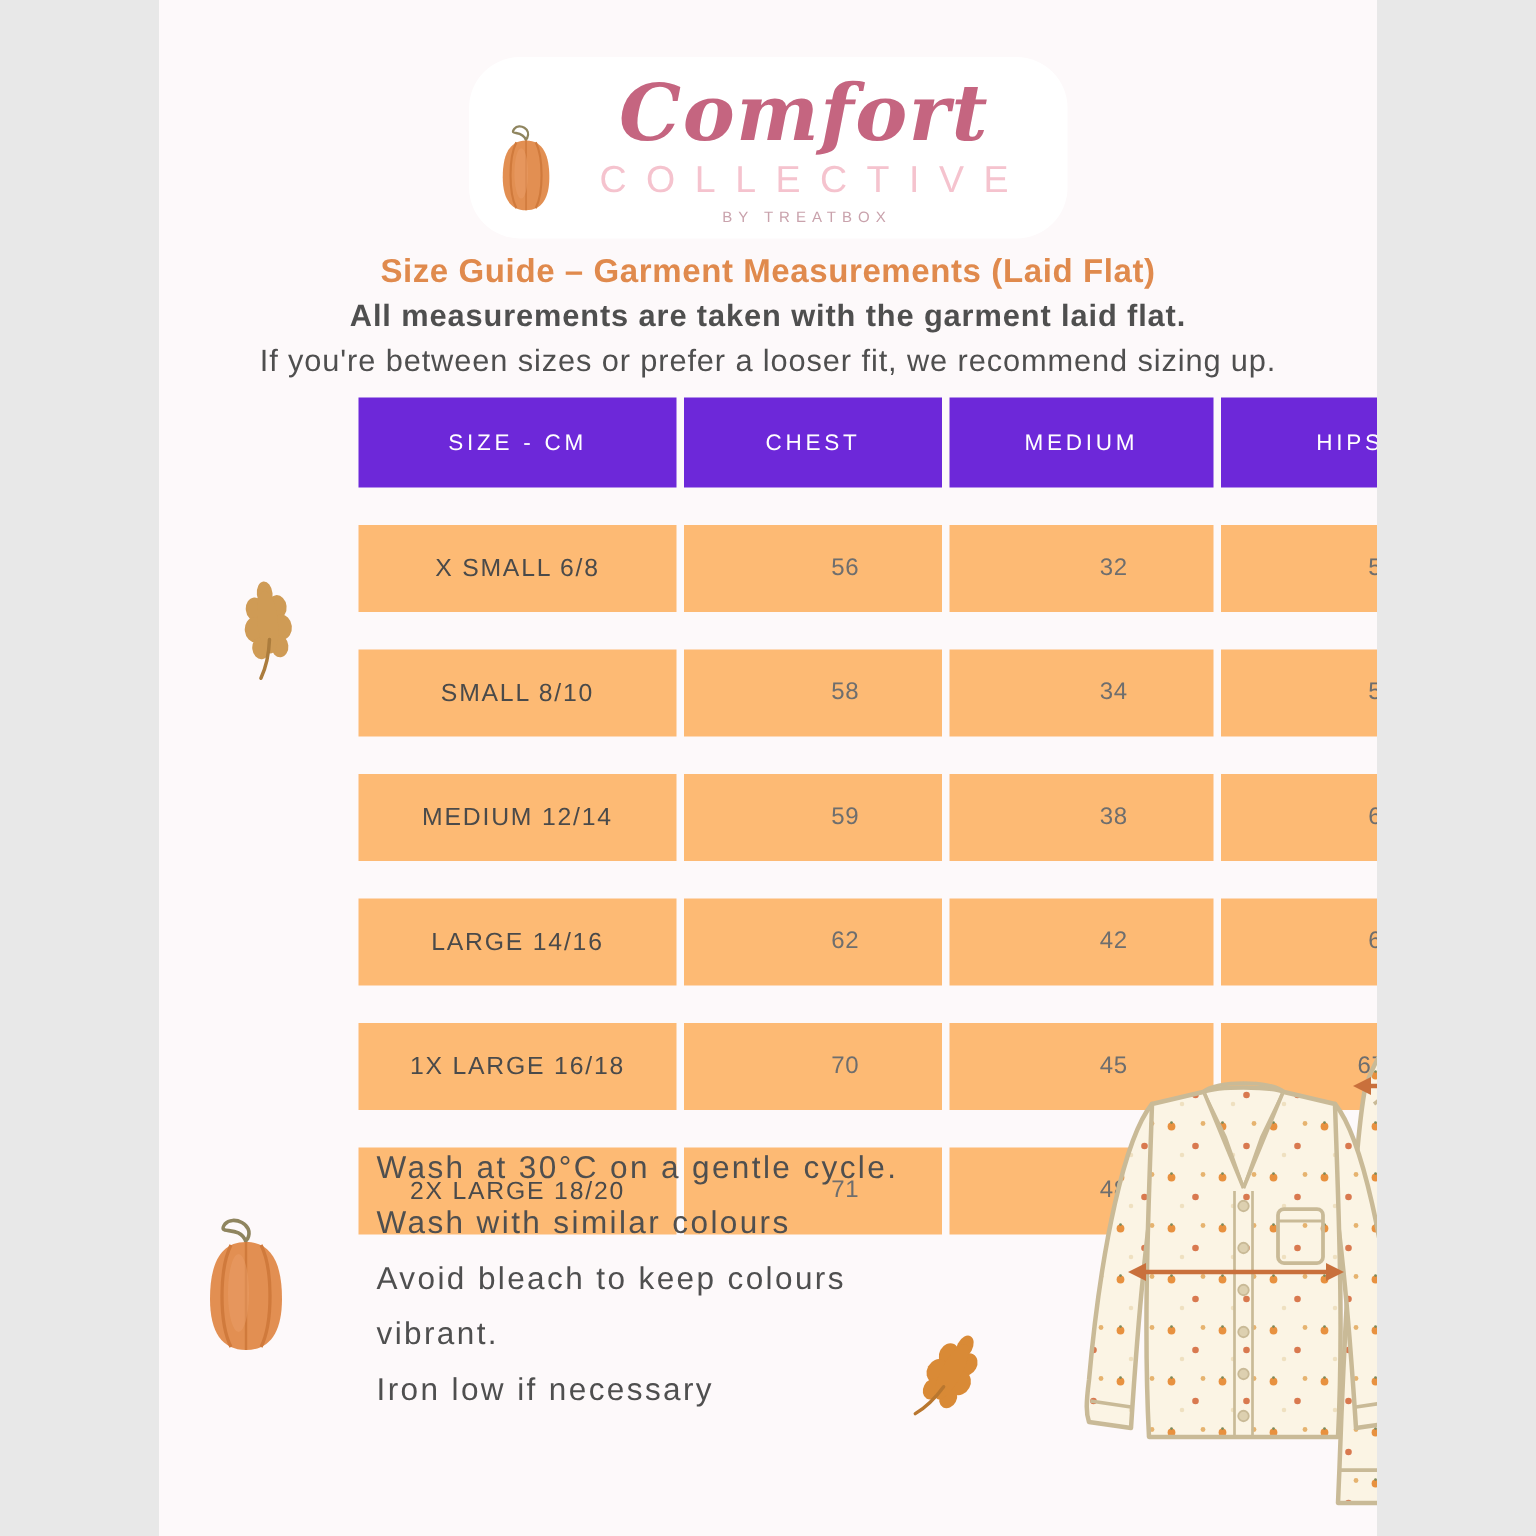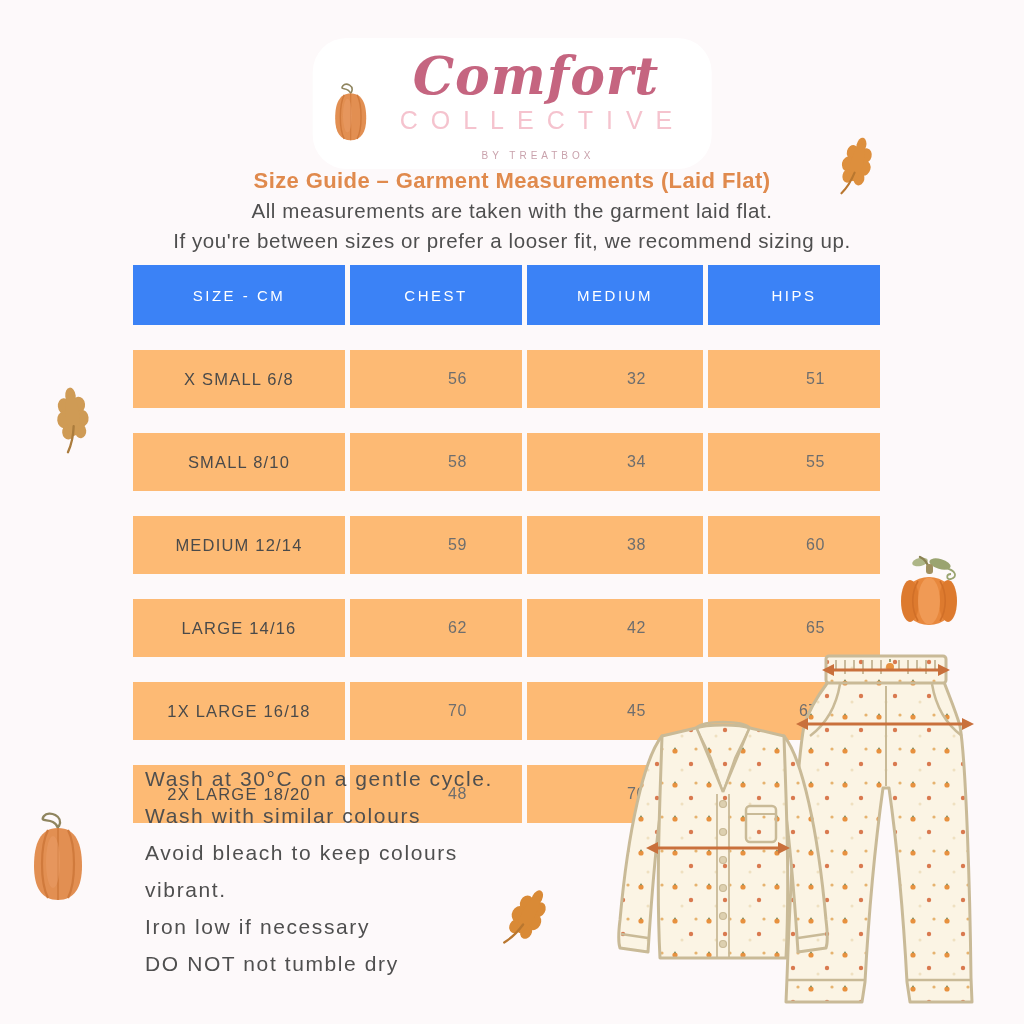--- a/index.html
+++ b/index.html
@@ -1,61 +1,61 @@
 <!DOCTYPE html>
 <html><head>
 <meta charset="utf-8">
 <style>
   * { margin:0; padding:0; box-sizing:border-box; }
   body { background:#e8e8e8; font-family:"Liberation Sans", sans-serif; }
   .canvas {
-    position:relative; width:1024px; height:1024px;
+    position:relative; width:812px; height:1024px;
     background:#fdf9fa; overflow:hidden; margin:0 auto;
   }
   
   .logo-wrap {
     position:absolute; top:38px; left:50%; transform:translateX(-50%);
     display:flex; align-items:flex-start; gap:14px;
     background:#ffffff; border-radius:34px; padding:10px 26px 8px 16px;
   }
   .logo-pumpkin { margin-top:34px; flex:0 0 auto; }
   .logo-text { display:flex; flex-direction:column; align-items:center; }
   .logo-script {
     font-family:"DejaVu Serif", serif; font-style:italic; font-weight:bold;
     font-size:52px; line-height:56px; color:#c56580; letter-spacing:1px;
   }
   .logo-caps {
     font-size:25px; letter-spacing:13px; color:#f5c3ce; font-weight:400;
     margin-top:2px; text-indent:13px;
   }
   .logo-byline {
-    font-size:10px; letter-spacing:4px; color:#c9a2ac; margin-top:15px; text-indent:4px;
+    font-size:10px; letter-spacing:4px; color:#c9a2ac; margin-top:5px; text-indent:4px;
   }
   
   .intro-title {
     position:absolute; top:168px; left:0; width:100%; text-align:center;
     font-size:22px; font-weight:bold; letter-spacing:0.4px; color:#e08a4d;
   }
   .intro-sub1, .intro-sub2 {
     position:absolute; left:0; width:100%; text-align:center;
     font-size:20.5px; color:#4f4f4f; letter-spacing:0.6px;
   }
-  .intro-sub1 { top:199px; }
+  .intro-sub1 { top:199px;font-weight:bold; }
   .intro-sub2 { top:229px; }
   
   .size-table {
     position:absolute; left:133px; top:265px;
     display:grid; grid-template-columns:212px 172px 176px 172px;
     gap:5px;
   }
   .cell {
     display:flex; align-items:center; justify-content:center; text-align:center;
   }
   .cell.head {
-    height:60px; background:#3b82f6; color:#ffffff;
+    height:60px; background:#6d28d9; color:#ffffff;
     font-size:15px; letter-spacing:2.5px; font-weight:400;
   }
   .cell.body { height:58px; background:#fdba74;margin-top:20px; }
   .cell.size-name { font-size:16.5px; letter-spacing:1.2px; color:#4a4a4a; }
   .cell.num { font-size:16px; letter-spacing:0.5px; color:#6e6e6e;padding-left:43px; }
   
   .care {
     position:absolute; left:145px; top:760px;
     font-size:21px; line-height:37px; letter-spacing:1.6px; color:#4f4f4f;
   }
@@ -113,31 +113,31 @@
       <div class="cell body num">60</div>
       <div class="cell body size-name">LARGE 14/16</div>
       <div class="cell body num">62</div>
       <div class="cell body num">42</div>
       <div class="cell body num">65</div>
       <div class="cell body size-name">1X LARGE 16/18</div>
       <div class="cell body num">70</div>
       <div class="cell body num">45</div>
       <div class="cell body num">67.5</div>
       <div class="cell body size-name">2X LARGE 18/20</div>
+      <div class="cell body num">71</div>
       <div class="cell body num">48</div>
       <div class="cell body num">70</div>
     </div>
 
   <div class="care">
     <div>Wash at 30°C on a gentle cycle.</div>
     <div>Wash with similar colours</div>
     <div>Avoid bleach to keep colours</div>
     <div>vibrant.</div>
     <div>Iron low if necessary</div>
-    <div>DO NOT not tumble dry</div>
   </div>
 
   <svg class="deco leaf-top-right" width="46" height="62" viewBox="0 0 40 64">
     <g fill="#dd8f3d">
       <ellipse cx="20" cy="9" rx="5" ry="8"></ellipse>
       <ellipse cx="13" cy="18" rx="6" ry="7.5"></ellipse>
         <ellipse cx="27" cy="18" rx="6" ry="7.5"></ellipse>
       <ellipse cx="11.5" cy="31" rx="6.5" ry="8"></ellipse>
         <ellipse cx="28.5" cy="31" rx="6.5" ry="8"></ellipse>
       <ellipse cx="14" cy="43" rx="5.5" ry="7"></ellipse>

